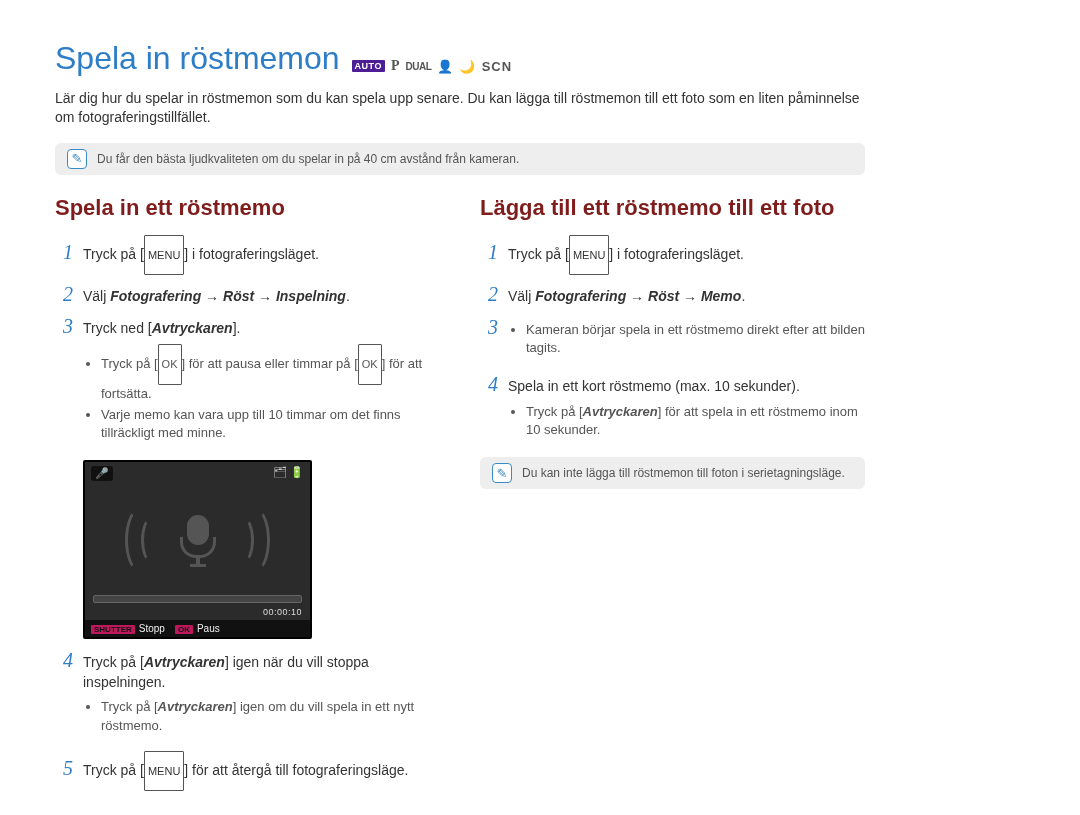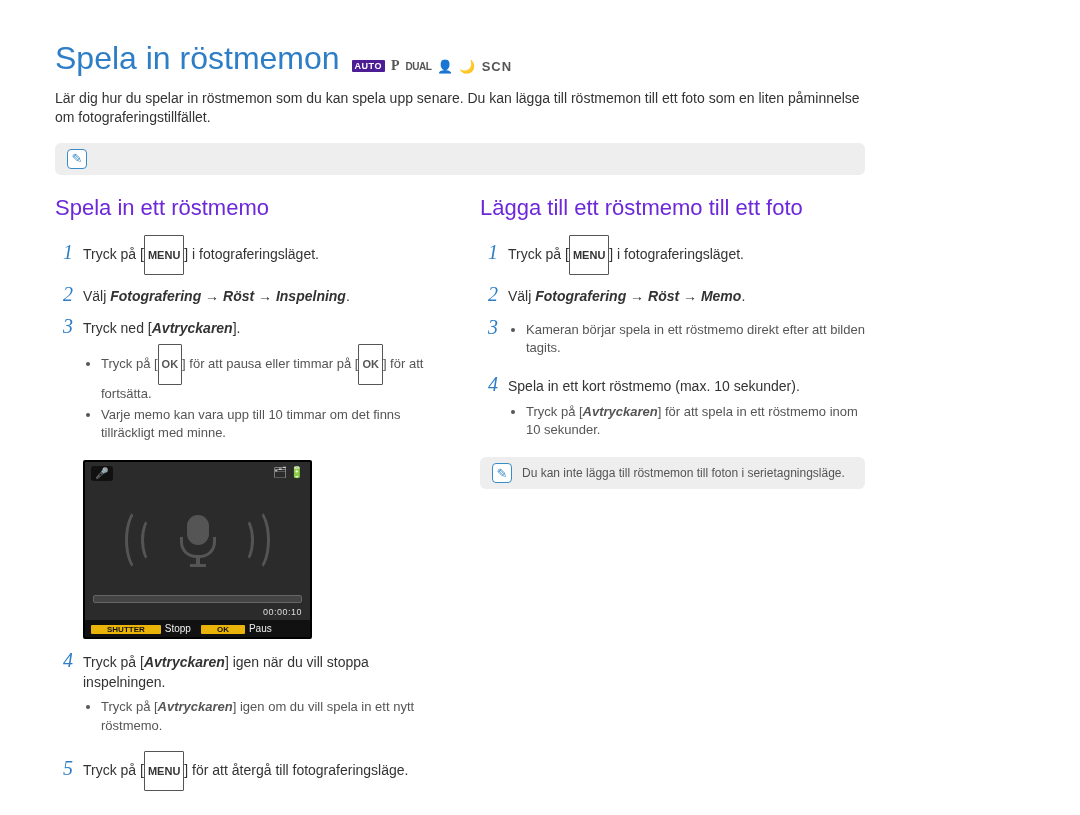--- a/index.html
+++ b/index.html
@@ -69,23 +69,23 @@
     justify-content: center;
     flex-shrink: 0;
     background: #fff;
   }
   .columns {
     display: flex;
     gap: 40px;
   }
   .col { flex: 1; min-width: 0; }
   h2.section {
-    color: #6d28d9;
+    color: #7f1d1d;
     font-size: 22px;
-    font-weight: normal;
+    font-weight: bold;
     margin: 0 0 14px 0;
   }
   .step {
     display: flex;
     gap: 10px;
     margin: 6px 0 8px 0;
     align-items: baseline;
   }
   .step-num {
     color: #2d7dc7;
@@ -103,21 +103,21 @@
     padding-left: 18px;
     font-size: 13px;
     color: #555;
     line-height: 1.4;
   }
   ul.sub li { margin-bottom: 3px; }
   .kbd {
     border: 1px solid #555;
     padding: 12px 3px;
     font-size: 11px;
-    font-weight: bold;
+    font-weight: normal;
     border-radius: 1px;
     display: inline-block;
     line-height: 1.3;
   }
   .bold { font-weight: bold; font-style: italic; }
   .screenshot {
     width: 225px;
     border: 2px solid #000;
     border-radius: 2px;
     background: #2b2b2b;
@@ -183,25 +183,25 @@
   .ss-time { text-align: right; padding: 0 8px 3px 8px; color: #ddd; font-size: 9px; letter-spacing: 0.5px; }
   .ss-bot {
     background: #111;
     display: flex;
     padding: 3px 6px;
     gap: 10px;
     font-size: 10px;
     color: #eee;
   }
   .ss-kbd {
-    background: #eab308;
+    background: #be185d;
     color: #111;
     font-size: 8px;
     font-weight: bold;
-    padding: 0 16px;
+    padding: 0 3px;
     border-radius: 1px;
     margin-right: 4px;
   }
   .footer {
     text-align: center;
     font-size: 12px;
     color: #777;
     margin-top: 30px;
   }
   .mic-small {
@@ -226,20 +226,21 @@
       <span>👤</span>
       <span>🌙</span>
       <span class="mode-scn">SCN</span>
     </div>
   </div>
 
   <p class="intro">Lär dig hur du spelar in röstmemon som du kan spela upp senare. Du kan lägga till röstmemon till ett foto som en liten påminnelse om fotograferingstillfället.</p>
 
   <div class="note-box">
     <span class="note-icon">✎</span>
+    <span>Du får den bästa ljudkvaliteten om du spelar in på 40 cm avstånd från kameran.</span>
   </div>
 
   <div class="columns">
 
     <div class="col">
       <h2 class="section">Spela in ett röstmemo</h2>
 
       <div class="step">
         <div class="step-num">1</div>
         <div class="step-body">

